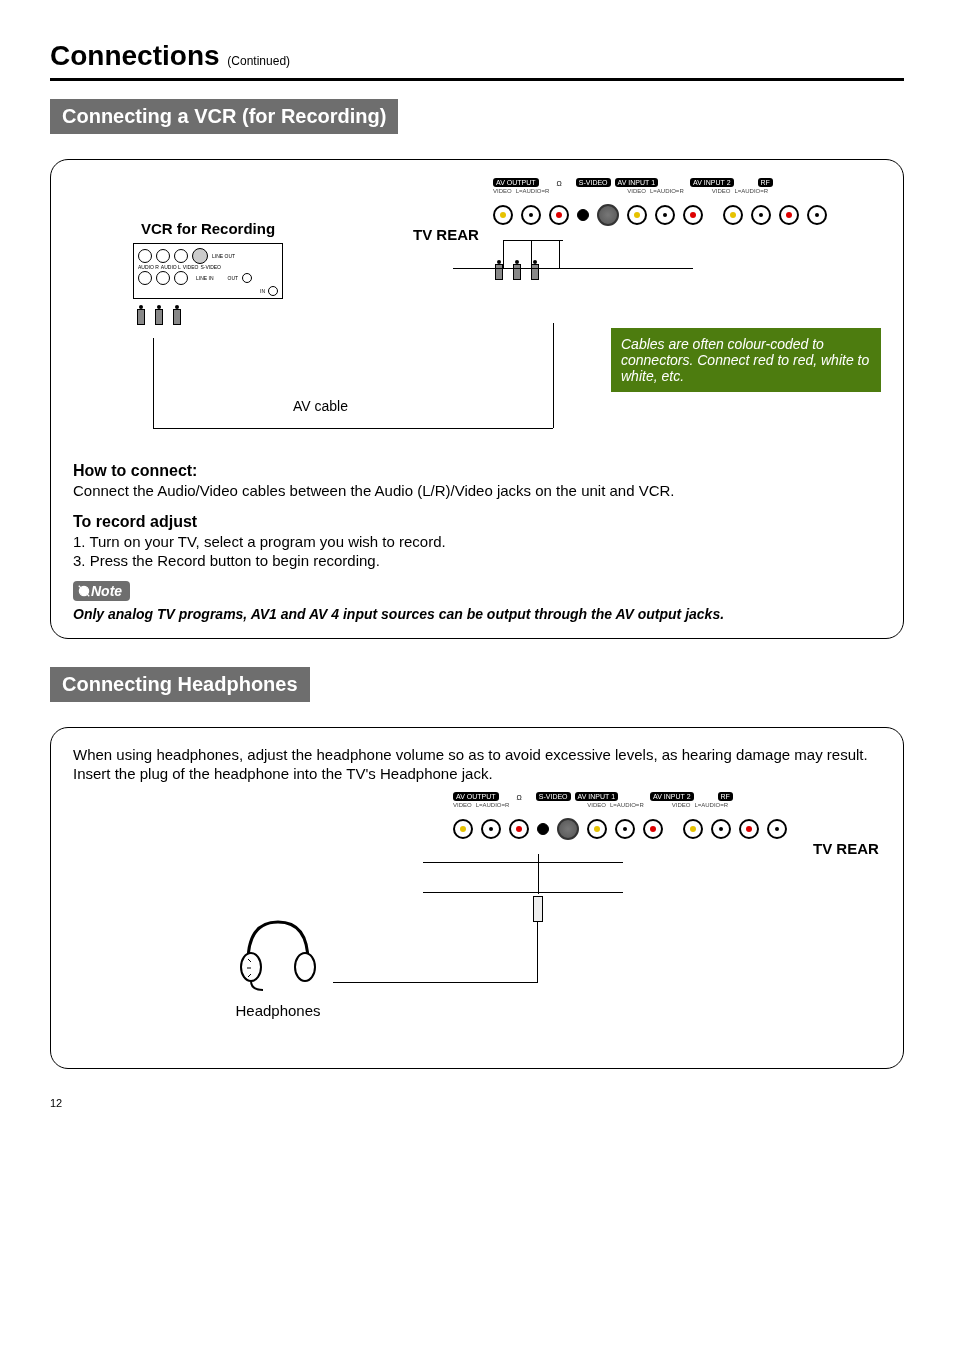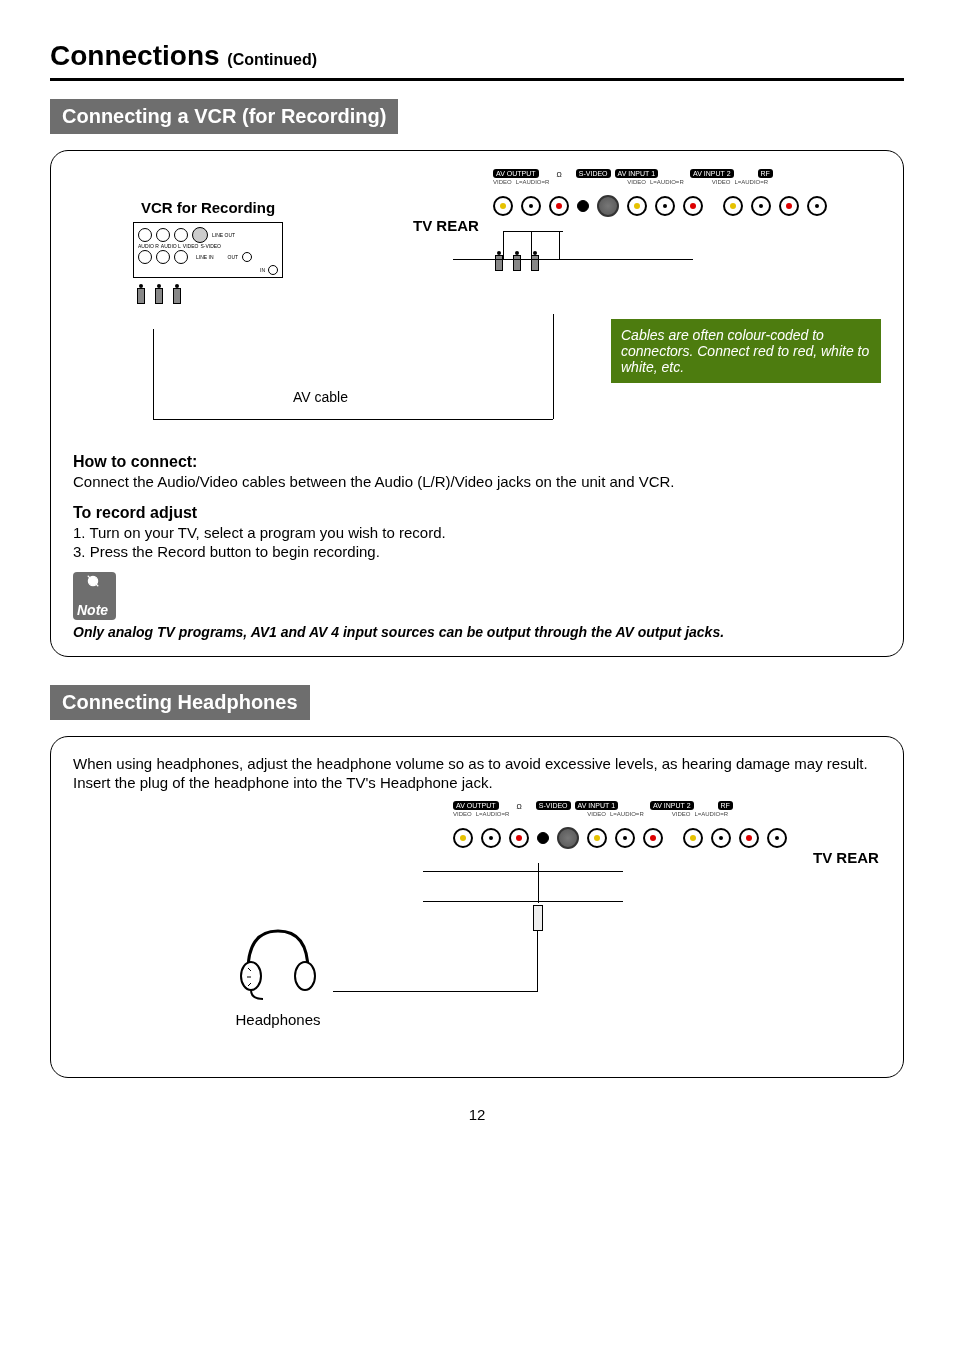--- a/index.html
+++ b/index.html
@@ -10,53 +10,53 @@
     width: 954px;
     box-sizing: border-box;
     background: #fff;
   }
   .page-title {
     font-size: 28px;
     font-weight: bold;
     margin: 0 0 6px 0;
   }
   .page-title .continued {
-    font-size: 16px;
-    font-weight: bold;
+    font-size: 12px;
+    font-weight: normal;
   }
   .hr-thick {
     border: none;
     border-top: 3px solid #000;
     margin: 0 0 18px 0;
   }
   .section-header {
     background: #6e6e6e;
     color: #fff;
     font-weight: bold;
     font-size: 20px;
     padding: 6px 12px;
     display: inline-block;
     border-radius: 0;
-    margin-bottom: 16px;
+    margin-bottom: 25px;
     text-align: center;
   }
   .section-box {
     border: 1.5px solid #000;
     border-radius: 18px;
     padding: 18px 22px 16px 22px;
     margin-bottom: 28px;
   }
   .diagram {
     position: relative;
     height: 280px;
   }
   .vcr-block {
     position: absolute;
     left: 60px;
-    top: 30px;
+    top: 42px;
     text-align: center;
   }
   .vcr-block .label {
     font-weight: bold;
     font-size: 15px;
     margin-bottom: 6px;
   }
   .vcr-rect {
     border: 1.5px solid #000;
     width: 150px;
@@ -154,30 +154,29 @@
   }
   .record-title {
     font-weight: bold;
     font-size: 16px;
     margin-top: 14px;
     margin-bottom: 2px;
   }
   .note-badge {
     display: inline-flex;
     align-items: center;
-    gap: 14px;
+    gap: 0;
     background: #6e6e6e;
     color: #fff;
     font-style: italic;
     font-weight: bold;
     font-size: 14px;
     padding: 2px 8px 2px 4px;
     border-radius: 4px;
     margin-top: 10px;
-    flex-direction: column;
   }
   .note-badge svg { width:14px; height:14px; }
   .note-text {
     font-style: italic;
     font-weight: bold;
     font-size: 14px;
     margin-top: 4px;
   }
   .headphone-text {
     font-size: 15px;
@@ -204,22 +203,22 @@
     position: absolute;
     left: 160px;
     top: 120px;
     text-align: center;
   }
   .headphones .hp-label {
     font-size: 15px;
     margin-top: 6px;
   }
   .page-num {
-    text-align: center;
-    font-size: 15px;
+    text-align: left;
+    font-size: 11px;
     margin-top: 28px;
   }
   .plugrow {
     display:flex;
     gap:10px;
     margin-top:6px;
     justify-content:flex-start;
     margin-left:4px;
   }
   .plug {

